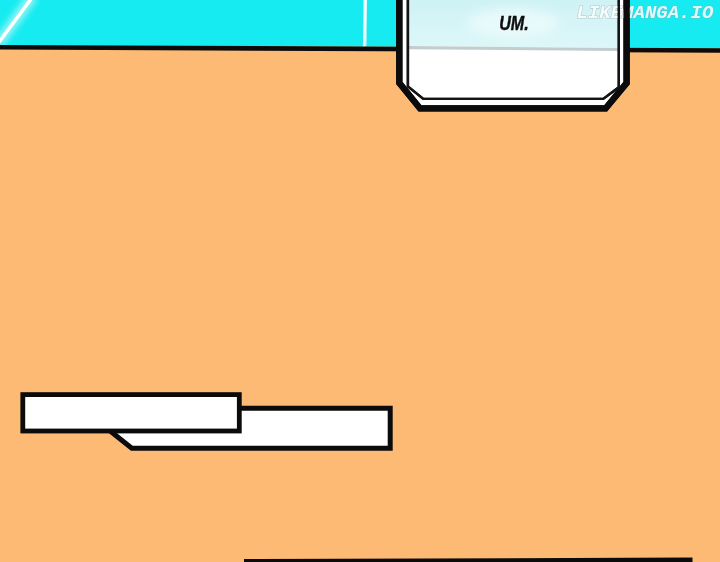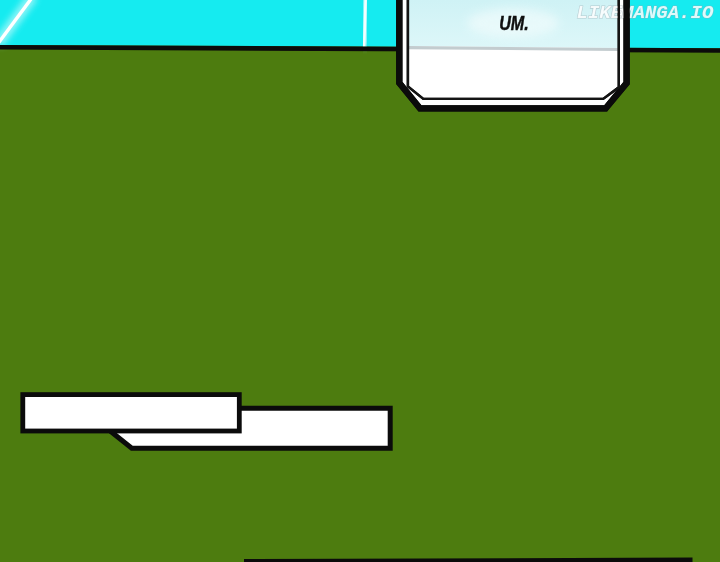--- a/index.html
+++ b/index.html
@@ -1,16 +1,16 @@
 <!DOCTYPE html>
 <html><head>
 <meta charset="utf-8">
 <style>
   html,body{margin:0;padding:0;background:#ffffff;}
-  #page{position:relative;width:720px;height:562px;overflow:hidden;background:#4d7c0f;
+  #page{position:relative;width:720px;height:562px;overflow:hidden;background:#fdba74;
         font-family:"Liberation Sans",sans-serif;}
   svg{display:block;}
 </style>
 </head>
 <body>
 <div id="page">
 <svg width="720" height="562" viewBox="0 0 720 562" xmlns="http://www.w3.org/2000/svg">
   <defs>
     <filter id="blur3" x="-50%" y="-50%" width="200%" height="200%">
       <feGaussianBlur stdDeviation="3"></feGaussianBlur>

